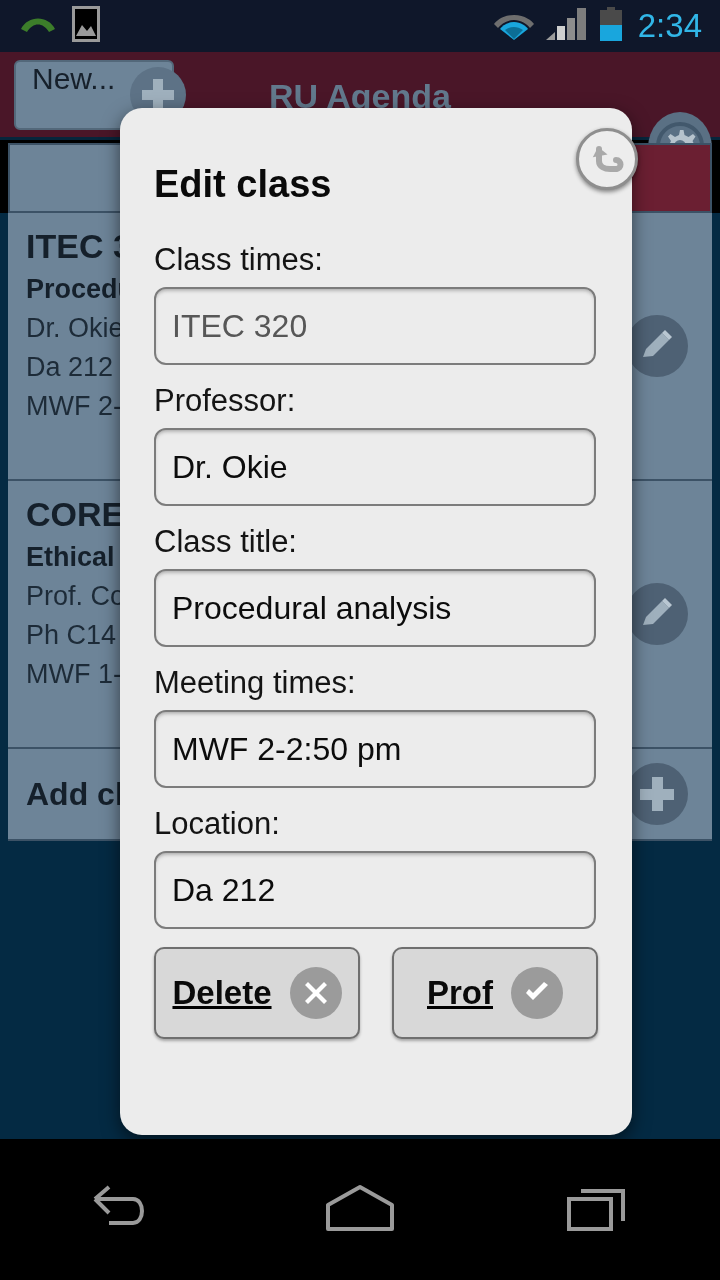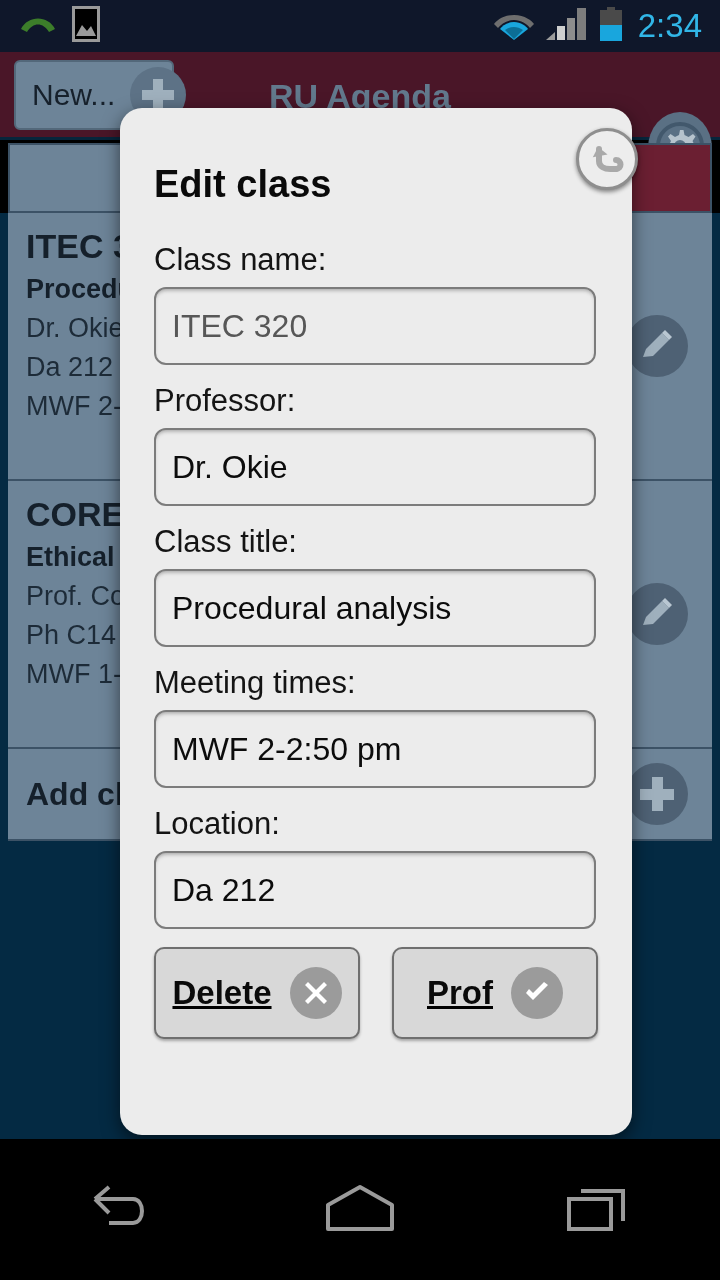--- a/index.html
+++ b/index.html
@@ -20,21 +20,21 @@
   .sb-clock{ color:#31b6e7; font-size:33px; letter-spacing:0px; padding-left:4px;}
 
   
   .app-header{
     position:absolute; left:0; top:52px; width:720px; height:88px;
     background:#4a1628; border-bottom:3px solid #06263c;
   }
   .new-btn{
     position:absolute; left:14px; top:8px; width:160px; height:70px;
     background:#6d8498; border:2px solid #53687a; border-radius:6px;
-    display:flex; align-items:center; padding-left:16px;
+    display:flex; padding-left:16px;
   }
   .new-btn-label{ font-size:30px; color:#16202b; font-weight:400; }
   .plus-circle{
     position:absolute; right:-14px; top:50%; transform:translateY(-50%);
     width:56px; height:56px; border-radius:50%; background:#5d7286;
     display:flex; align-items:center; justify-content:center;
   }
   .plus-circle:before{ content:""; position:absolute; width:32px; height:10px; background:#9fb0bd; }
   .plus-circle:after{ content:""; position:absolute; width:10px; height:32px; background:#9fb0bd; }
 
@@ -253,21 +253,21 @@
   <div class="add-row">
     <span class="add-label">Add class</span>
     <span class="add-circle"></span>
   </div>
 </div>
 
 <div class="dialog">
   <div class="dlg-title">Edit class</div>
 
   <div>
-    <div class="field-label">Class name:</div>
+    <div class="field-label">Class times:</div>
     <div class="field-box">
       <span class="field-value placeholder">ITEC 320</span>
     </div>
   </div>
 
   <div>
     <div class="field-label">Professor:</div>
     <div class="field-box">
       <span class="field-value">Dr. Okie</span>
     </div>

